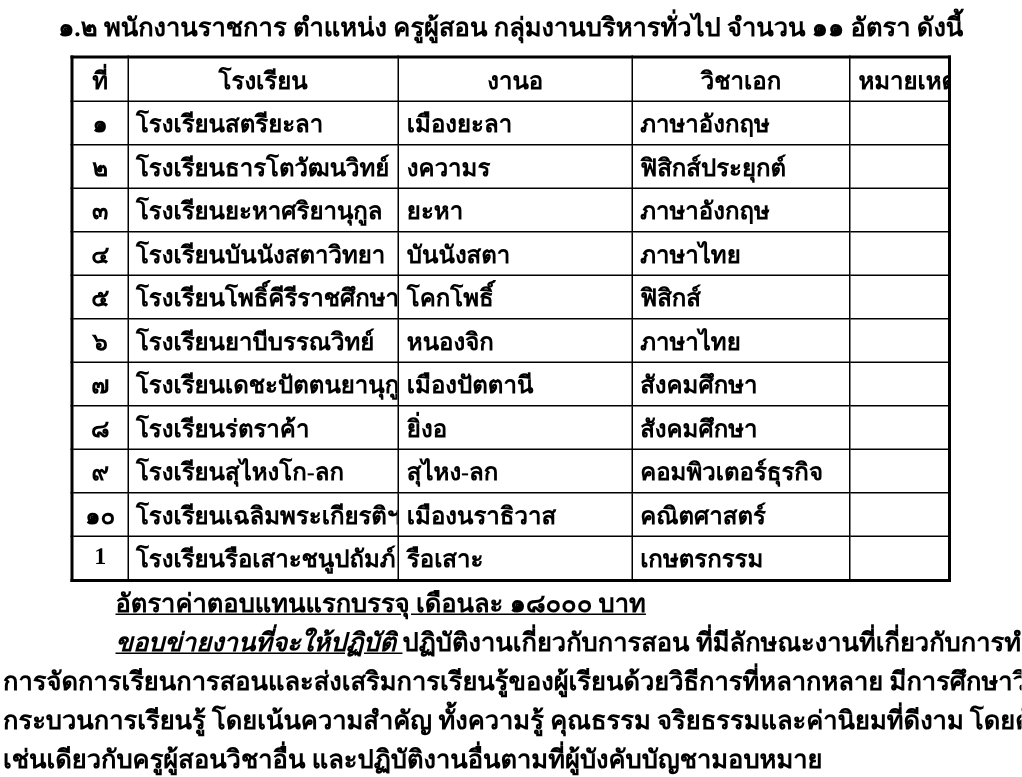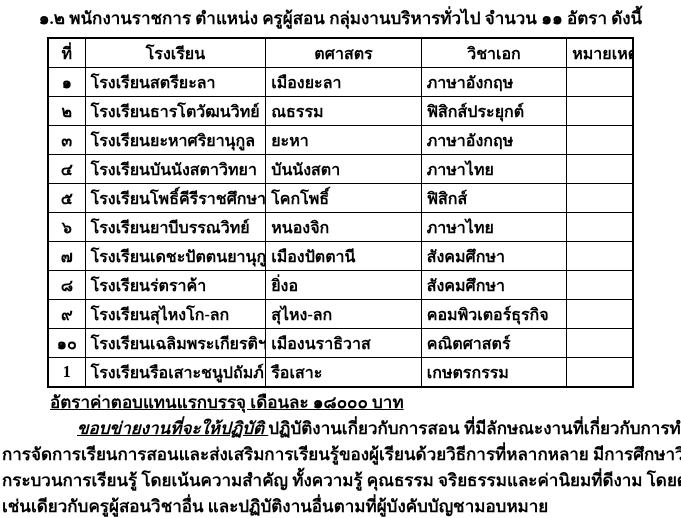--- a/index.html
+++ b/index.html
@@ -49,21 +49,21 @@
   col.c-dist   { width: 155px; }
   col.c-major  { width: 145px; }
   col.c-note   { width: 66px; }
   td.cell-no { text-align: center; padding: 0 2px; }
   td.cell-small { font-size: 12px; }
   .footer {
     font-size: 17px;
     line-height: 26px;
   }
   .salary-line {
-    padding-left: 50px;
+    padding-left: 77px;
     margin-top: 2px;
     text-decoration: underline;
     white-space: nowrap;
   }
   .scope-line {
     padding-left: 77px;
     white-space: nowrap;
   }
   .scope-lead { text-decoration: underline; font-style: italic; }
   .body-line {
@@ -83,37 +83,37 @@
       <col class="c-no">
         <col class="c-school">
         <col class="c-dist">
         <col class="c-major">
         <col class="c-note">
     </colgroup>
     <thead>
       <tr>
         <th>ที่</th>
         <th>โรงเรียน</th>
-        <th>ตศาสตร</th>
+        <th>งานอ</th>
         <th>วิชาเอก</th>
         <th>หมายเหตุ</th>
       </tr>
     </thead>
     <tbody>
       <tr>
         <td class="cell-no">๑</td>
         <td>โรงเรียนสตรียะลา</td>
         <td>เมืองยะลา</td>
         <td>ภาษาอังกฤษ</td>
         <td></td>
       </tr>
       <tr>
         <td class="cell-no">๒</td>
         <td>โรงเรียนธารโตวัฒนวิทย์</td>
-        <td>ณธรรม</td>
+        <td>งความร</td>
         <td>ฟิสิกส์ประยุกต์</td>
         <td></td>
       </tr>
       <tr>
         <td class="cell-no">๓</td>
         <td>โรงเรียนยะหาศริยานุกูล</td>
         <td>ยะหา</td>
         <td>ภาษาอังกฤษ</td>
         <td></td>
       </tr>

